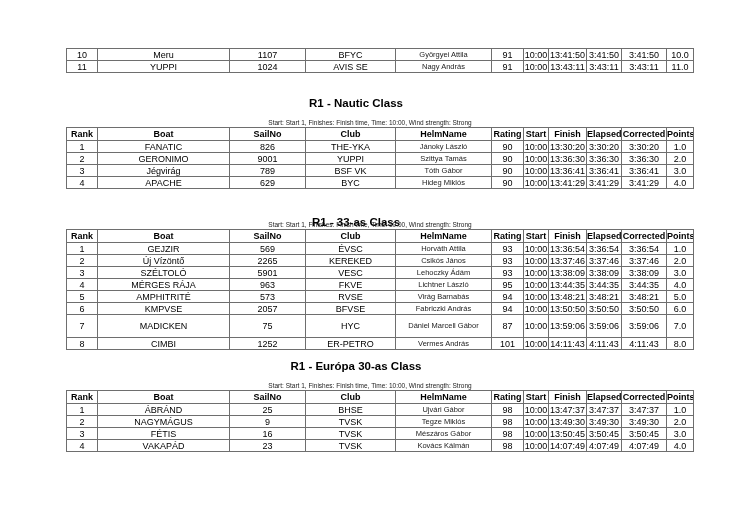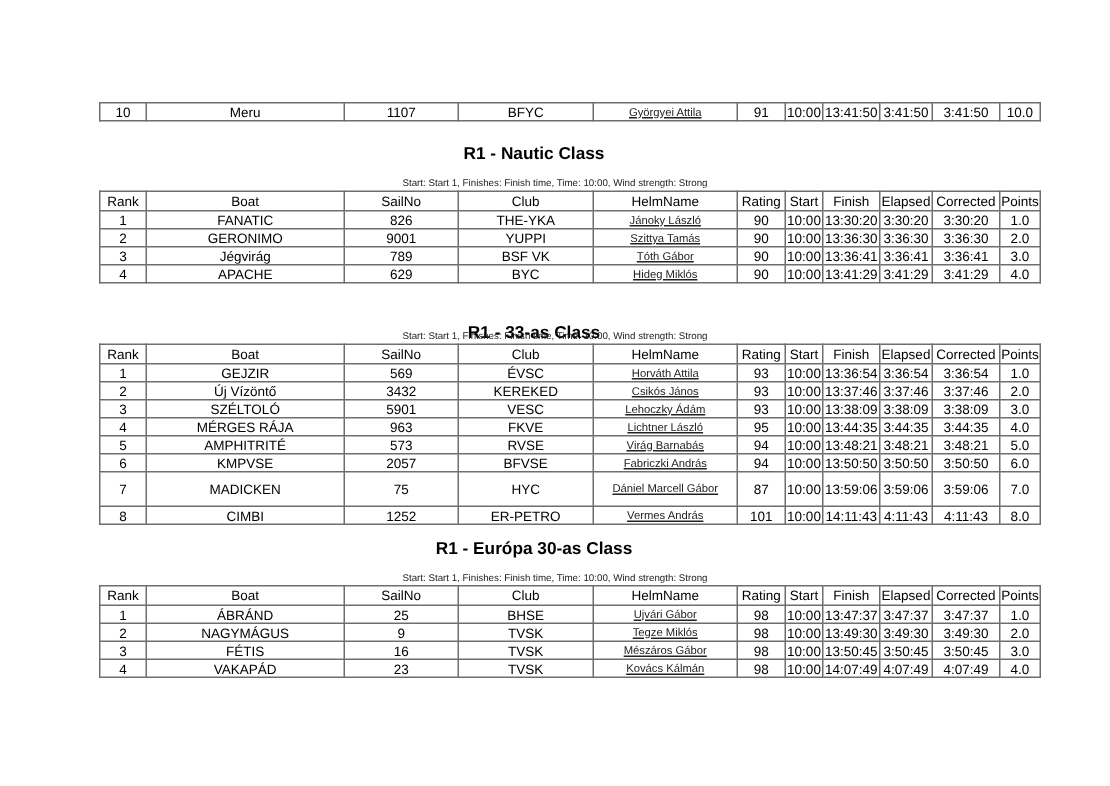--- a/index.html
+++ b/index.html
@@ -1,33 +1,33 @@
 <!DOCTYPE html>
 <html><head>
 <meta charset="utf-8">
 <style>
   html, body { margin: 0; padding: 0; background: #ffffff; }
   body { width: 740px; height: 524px; position: relative; overflow: hidden; font-family: "Liberation Sans", sans-serif; color: #000; }
   .tbl { position: absolute; left: 66px; width: 609px; border-collapse: collapse; table-layout: fixed; font-size: 9px; }
   .tbl td, .tbl th { border: 1px solid #6e6e6e; padding: 0; text-align: center; height: 11px; line-height: 10px; white-space: nowrap; overflow: hidden; }
-  .tbl th { font-weight: normal; height: 12px; }
-  .tbl td.helm { font-size: 7.5px; text-decoration: underline; color: #222; }
+  .tbl th { font-weight: bold; height: 12px; }
+  .tbl td.helm { font-size: 7.5px; color: #222; }
   .tbl tr.tall td { height: 22px; }
   .title { position: absolute; left: 0; width: 712px; text-align: center; font-weight: bold; font-size: 11.5px; }
   .sub { position: absolute; left: 0; width: 740px; text-align: center; font-size: 6.5px; color: #222; }
   col.c-rank { width: 31px; } col.c-boat { width: 132px; } col.c-sail { width: 76px; }
   col.c-club { width: 90px; } col.c-helm { width: 96px; } col.c-rating { width: 32px; }
   col.c-start { width: 25px; } col.c-finish { width: 38px; } col.c-elapsed { width: 35px; }
   col.c-corr { width: 45px; } col.c-pts { width: 27px; }
 </style>
 </head>
 <body>
 
 <div id="page">
-  <table class="tbl" style="top:68px">
+  <table class="tbl" style="top:48px">
     <colgroup>
         <col class="c-rank">
         <col class="c-boat">
         <col class="c-sail">
         <col class="c-club">
         <col class="c-helm">
         <col class="c-rating">
         <col class="c-start">
         <col class="c-finish">
         <col class="c-elapsed">
@@ -40,20 +40,33 @@
           <td>Meru</td>
           <td>1107</td>
           <td>BFYC</td>
           <td class="helm">Györgyei Attila</td>
           <td>91</td>
           <td>10:00</td>
           <td>13:41:50</td>
           <td>3:41:50</td>
           <td>3:41:50</td>
           <td>10.0</td>
+        </tr>
+        <tr>
+          <td>11</td>
+          <td>YUPPI</td>
+          <td>1024</td>
+          <td>AVIS SE</td>
+          <td class="helm">Nagy András</td>
+          <td>91</td>
+          <td>10:00</td>
+          <td>13:43:11</td>
+          <td>3:43:11</td>
+          <td>3:43:11</td>
+          <td>11.0</td>
         </tr>
       </tbody>
   </table>
 
   <div class="title" style="top:97px">R1 - Nautic Class</div>
   <div class="sub" style="top:119px">Start: Start 1, Finishes: Finish time, Time: 10:00, Wind strength: Strong</div>
   <table class="tbl" style="top:127px">
     <colgroup>
         <col class="c-rank">
         <col class="c-boat">
@@ -179,21 +192,21 @@
           <td>93</td>
           <td>10:00</td>
           <td>13:36:54</td>
           <td>3:36:54</td>
           <td>3:36:54</td>
           <td>1.0</td>
         </tr>
         <tr>
           <td>2</td>
           <td>Új Vízöntő</td>
-          <td>3432</td>
+          <td>2265</td>
           <td>KEREKED</td>
           <td class="helm">Csikós János</td>
           <td>93</td>
           <td>10:00</td>
           <td>13:37:46</td>
           <td>3:37:46</td>
           <td>3:37:46</td>
           <td>2.0</td>
         </tr>
         <tr>

